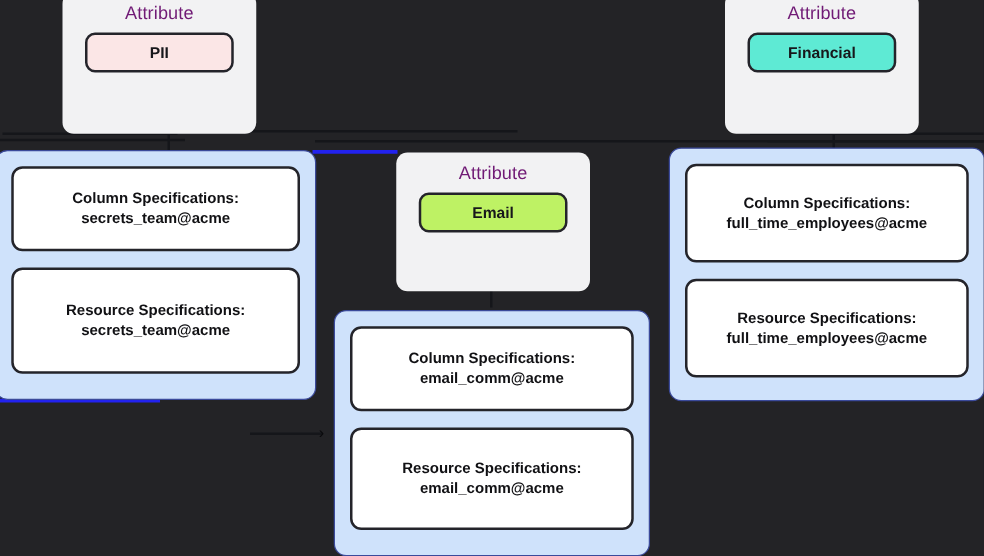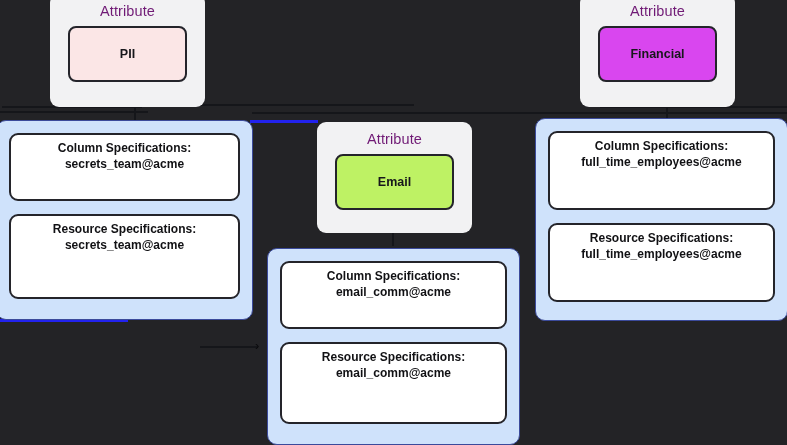--- a/index.html
+++ b/index.html
@@ -55,32 +55,32 @@
     font-size: 14.5px;
     color: #701a75;
     font-weight: 400;
     margin-bottom: 7px;
     letter-spacing: 0.1px;
   }
   .attr-chip {
     width: calc(100% - 36px);
     border: 2.5px solid #24242a;
     border-radius: 8px;
-    height: 56px;
+    height: 32px;
     display: flex;
     align-items: center;
     justify-content: center;
     font-size: 12.5px;
     font-weight: bold;
     color: #17171b;
     box-sizing: border-box;
   }
   .chip-pii      { background: #fbe6e6; }
   .chip-email    { background: #bef264; }
-  .chip-financial{ background: #d946ef; }
+  .chip-financial{ background: #5eead4; }
 
   
   .spec-group {
     position: absolute;
     background: #cfe2fb;
     border: 1.5px solid #3b4a9b;
     border-radius: 10px;
     box-sizing: border-box;
     padding: 12px;
     display: flex;
@@ -88,20 +88,21 @@
     gap: 13px;
   }
   .spec-box {
     background: #ffffff;
     border: 2.5px solid #24242a;
     border-radius: 9px;
     box-sizing: border-box;
     display: flex;
     flex-direction: column;
     align-items: center;
+    justify-content: center;
     text-align: center;
     font-size: 12px;
     font-weight: bold;
     color: #111114;
     line-height: 1.32;
     padding: 6px 8px;
   }
   .spec-line { display: block; white-space: nowrap; }
 </style>
 </head>

